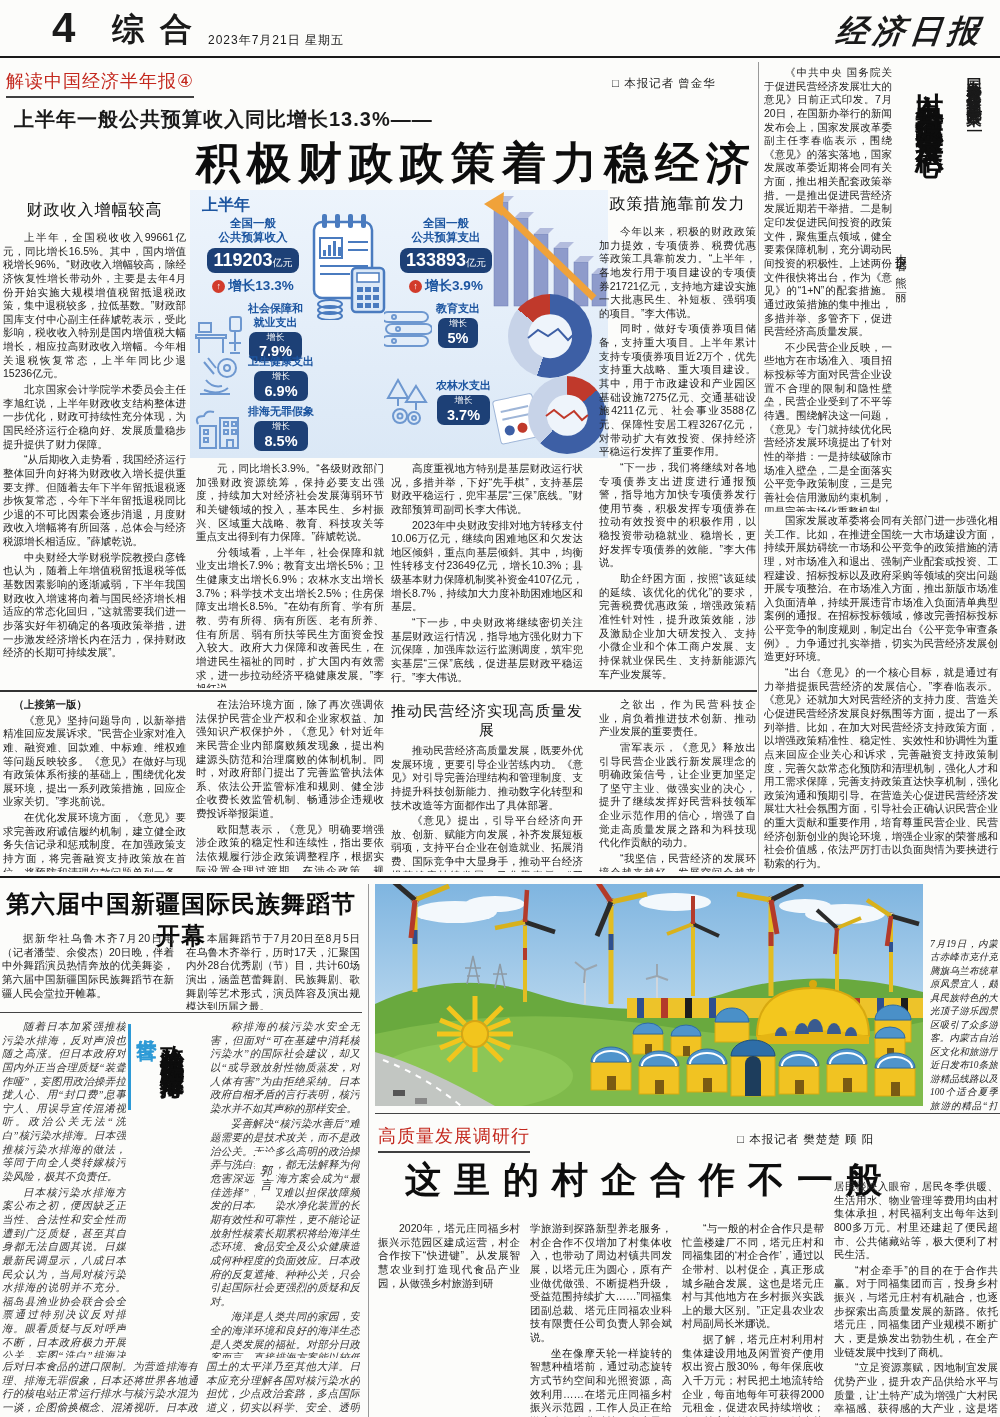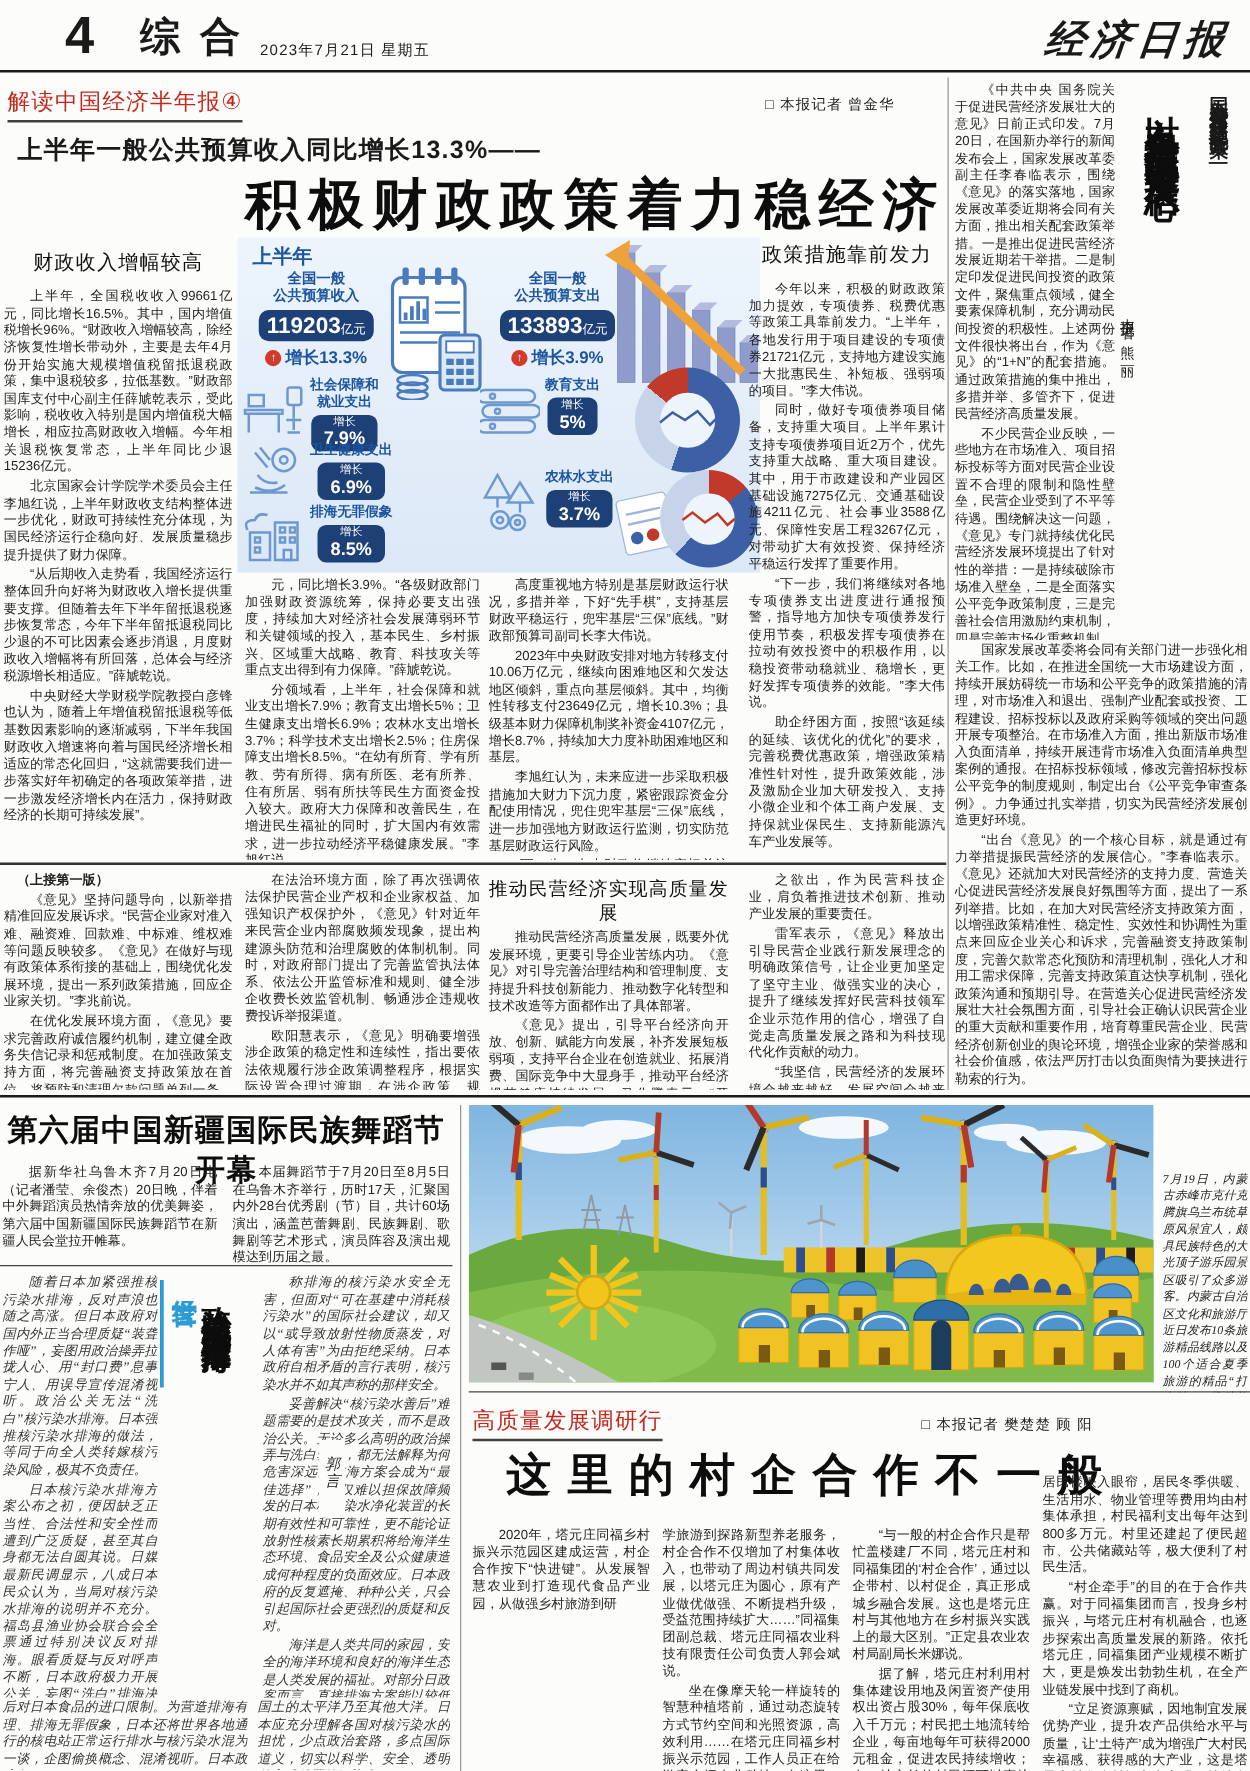--- a/index.html
+++ b/index.html
@@ -16,21 +16,21 @@
   .byline{font-size:11.5px;color:#222;letter-spacing:1px}
   
   .ig{position:absolute;background:linear-gradient(180deg,#edf4fc,#dbe8f6);overflow:hidden}
   .ig-blue{color:#1c55a0;font-weight:bold}
   .ig-lbl{font-size:11.5px;font-weight:bold;color:#1c55a0;text-align:center;white-space:pre-line;line-height:1.25}
   .ig-bigbadge{display:inline-block;background:#1d4076;color:#fff;border-radius:8px;padding:2px 6px;margin-top:3px}
   .ig-bigbadge .v{font-size:18px;font-weight:bold}
   .ig-bigbadge .u{font-size:10px}
   .ig-growth{margin-top:4px;font-size:13.5px;font-weight:bold;color:#1c55a0;text-align:center}
   .ig-up{display:inline-block;width:13px;height:13px;border-radius:50%;background:#d23b2b;color:#fff;font-size:9px;line-height:13px;text-align:center;margin-right:3px;vertical-align:1px}
-  .ig-item{position:absolute;display:flex;align-items:flex-start}
+  .ig-item{position:absolute;display:flex;align-items:center}
   .ig-item .tx{text-align:center;margin-left:4px}
   .ig-badge{display:inline-block;background:#1d4076;color:#fff;border-radius:7px;padding:1px 10px;text-align:center;margin-top:2px;line-height:1.1}
   .ig-badge .g{font-size:9px;display:block}
   .ig-badge .v{font-size:14.5px;font-weight:bold}
   .donut{position:absolute;border-radius:50%}
   .donut::after{content:"";position:absolute;left:50%;top:50%;transform:translate(-50%,-50%);width:52%;height:52%;border-radius:50%;background:#eef4fb}
   
   .h-main{position:absolute;font-weight:bold;color:#0d0d0d}
   .caption{font-family:"Liberation Serif","DejaVu Serif",serif;font-style:italic;font-size:9.5px;line-height:1.42;text-align:justify;color:#222}
 </style>
@@ -229,21 +229,20 @@
 
   <div class="col" style="left:196px;top:402px;width:188px;height:226px">
     <p>元，同比增长3.9%。“各级财政部门加强财政资源统筹，保持必要支出强度，持续加大对经济社会发展薄弱环节和关键领域的投入，基本民生、乡村振兴、区域重大战略、教育、科技攻关等重点支出得到有力保障。”薛虓乾说。</p>
     <p>分领域看，上半年，社会保障和就业支出增长7.9%；教育支出增长5%；卫生健康支出增长6.9%；农林水支出增长3.7%；科学技术支出增长2.5%；住房保障支出增长8.5%。“在幼有所育、学有所教、劳有所得、病有所医、老有所养、住有所居、弱有所扶等民生方面资金投入较大。政府大力保障和改善民生，在增进民生福祉的同时，扩大国内有效需求，进一步拉动经济平稳健康发展。”李旭红说。</p>
 
   </div>
 
   <div class="col" style="left:391px;top:402px;width:192px;height:226px">
     <p>高度重视地方特别是基层财政运行状况，多措并举，下好“先手棋”，支持基层财政平稳运行，兜牢基层“三保”底线。”财政部预算司副司长李大伟说。</p>
     <p>2023年中央财政安排对地方转移支付10.06万亿元，继续向困难地区和欠发达地区倾斜，重点向基层倾斜。其中，均衡性转移支付23649亿元，增长10.3%；县级基本财力保障机制奖补资金4107亿元，增长8.7%，持续加大力度补助困难地区和基层。</p>
-    <p>李旭红认为，未来应进一步采取积极措施加大财力下沉力度，紧密跟踪资金分配使用情况，兜住兜牢基层“三保”底线，进一步加强地方财政运行监测，切实防范基层财政运行风险。</p>
     <p>“下一步，中央财政将继续密切关注基层财政运行情况，指导地方强化财力下沉保障，加强库款运行监测调度，筑牢兜实基层“三保”底线，促进基层财政平稳运行。”李大伟说。</p>
   </div>
 
   <div class="col" style="left:599px;top:132px;width:157px;height:496px">
     <h3 style="margin-top:2px">政策措施靠前发力</h3>
     <p>今年以来，积极的财政政策加力提效，专项债券、税费优惠等政策工具靠前发力。“上半年，各地发行用于项目建设的专项债券21721亿元，支持地方建设实施一大批惠民生、补短板、强弱项的项目。”李大伟说。</p>
     <p>同时，做好专项债券项目储备，支持重大项目。上半年累计支持专项债券项目近2万个，优先支持重大战略、重大项目建设。其中，用于市政建设和产业园区基础设施7275亿元、交通基础设施4211亿元、社会事业3588亿元、保障性安居工程3267亿元，对带动扩大有效投资、保持经济平稳运行发挥了重要作用。</p>
     <p>“下一步，我们将继续对各地专项债券支出进度进行通报预警，指导地方加快专项债券发行使用节奏，积极发挥专项债券在拉动有效投资中的积极作用，以稳投资带动稳就业、稳增长，更好发挥专项债券的效能。”李大伟说。</p>
     <p>助企纾困方面，按照“该延续的延续、该优化的优化”的要求，完善税费优惠政策，增强政策精准性针对性，提升政策效能，涉及激励企业加大研发投入、支持小微企业和个体工商户发展、支持保就业保民生、支持新能源汽车产业发展等。</p>
   </div>

